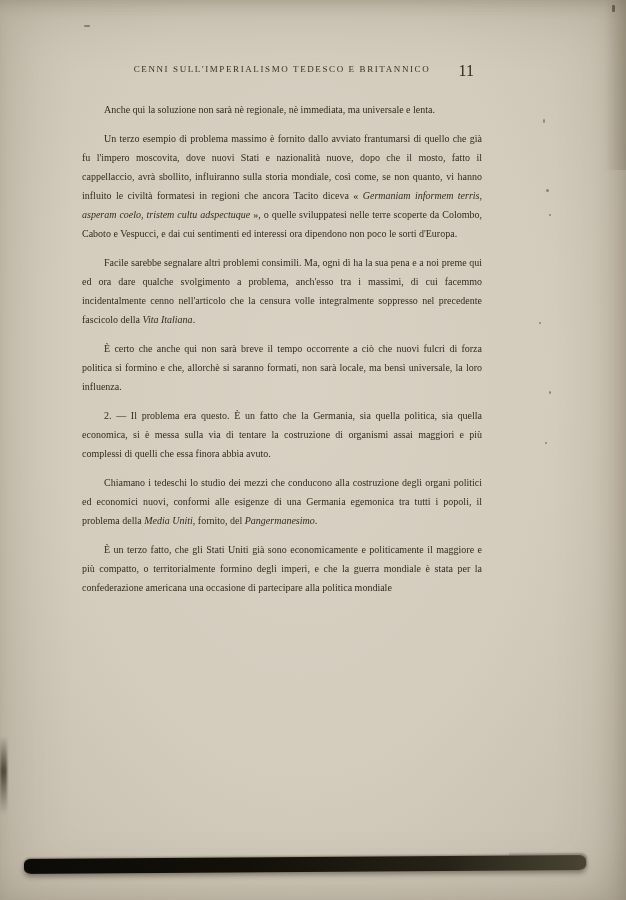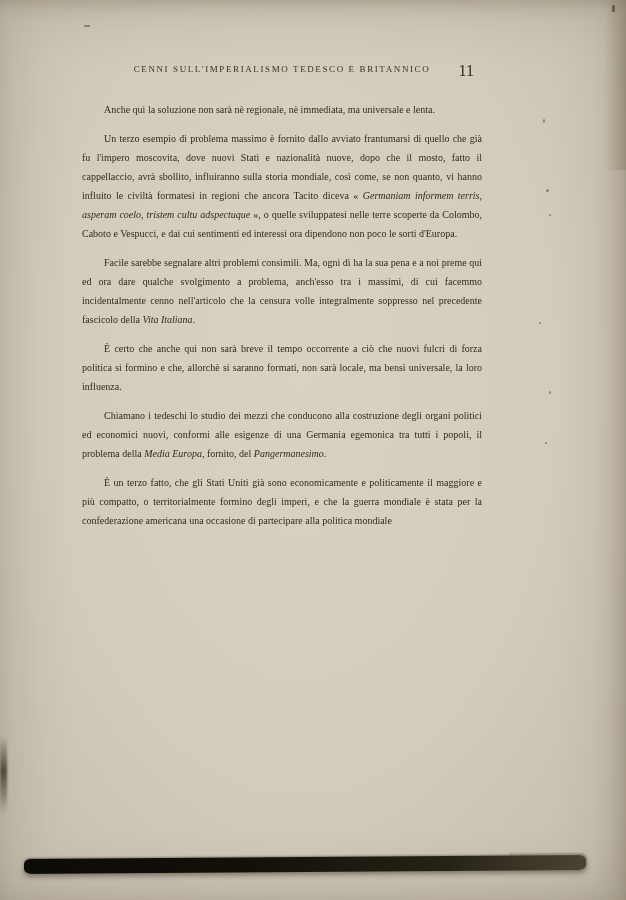--- a/index.html
+++ b/index.html
@@ -58,21 +58,22 @@
   <div class="header">
     <span class="running-title">CENNI SULL'IMPERIALISMO TEDESCO E BRITANNICO</span>
     <span class="page-number">11</span>
   </div>
 
   <div class="bodytext">
     <p class="para"><span>Anche qui la soluzione non sarà nè regionale, nè immediata, ma universale e lenta.</span></p>
     <p class="para"><span>Un terzo esempio di problema massimo è fornito dallo avviato frantumarsi di quello che già fu l'impero moscovita, dove nuovi Stati e nazionalità nuove, dopo che il mosto, fatto il cappellaccio, avrà sbollito, influiranno sulla storia mondiale, così come, se non quanto, vi hanno influito le civiltà formatesi in regioni che ancora Tacito diceva « </span><span class="it">Germaniam informem terris, asperam coelo, tristem cultu adspectuque</span><span> », o quelle sviluppatesi nelle terre scoperte da Colombo, Caboto e Vespucci, e dai cui sentimenti ed interessi ora dipendono non poco le sorti d'Europa.</span></p>
     <p class="para"><span>Facile sarebbe segnalare altri problemi consimili. Ma, ogni dì ha la sua pena e a noi preme qui ed ora dare qualche svolgimento a problema, anch'esso tra i massimi, di cui facemmo incidentalmente cenno nell'articolo che la censura volle integralmente soppresso nel precedente fascicolo della </span><span class="it">Vita Italiana</span><span>.</span></p>
     <p class="para"><span>È certo che anche qui non sarà breve il tempo occorrente a ciò che nuovi fulcri di forza politica si formino e che, allorchè si saranno formati, non sarà locale, ma bensì universale, la loro influenza.</span></p>
-    <p class="para"><span>Chiamano i tedeschi lo studio dei mezzi che conducono alla costruzione degli organi politici ed economici nuovi, conformi alle esigenze di una Germania egemonica tra tutti i popoli, il problema della </span><span class="it">Media Europa</span><span>, fornito, del </span><span class="it">Pangermanesimo</span><span>.</span></p>
+    <p class="para"><span>2. — Il problema era questo. È un fatto che la Germania, sia quella politica, sia quella economica, si è messa sulla via di tentare la costruzione di organismi assai maggiori e più complessi di quelli che essa finora abbia avuto.</span></p>
+    <p class="para"><span>Chiamano i tedeschi lo studio dei mezzi che conducono alla costruzione degli organi politici ed economici nuovi, conformi alle esigenze di una Germania egemonica tra tutti i popoli, il problema della </span><span class="it">Media Uniti</span><span>, fornito, del </span><span class="it">Pangermanesimo</span><span>.</span></p>
     <p class="para"><span>È un terzo fatto, che gli Stati Uniti già sono economicamente e politicamente il maggiore e più compatto, o territorialmente formino degli imperi, e che la guerra mondiale è stata per la confederazione americana una occasione di partecipare alla politica mondiale</span></p>
   </div>
 
   <div class="corner-shade"></div>
   <div class="left-smudge"></div>
   <div class="shadow-band"></div>
 
   <div class="speck s1"></div>
   <div class="speck s2"></div>
   <div class="speck s3"></div>

